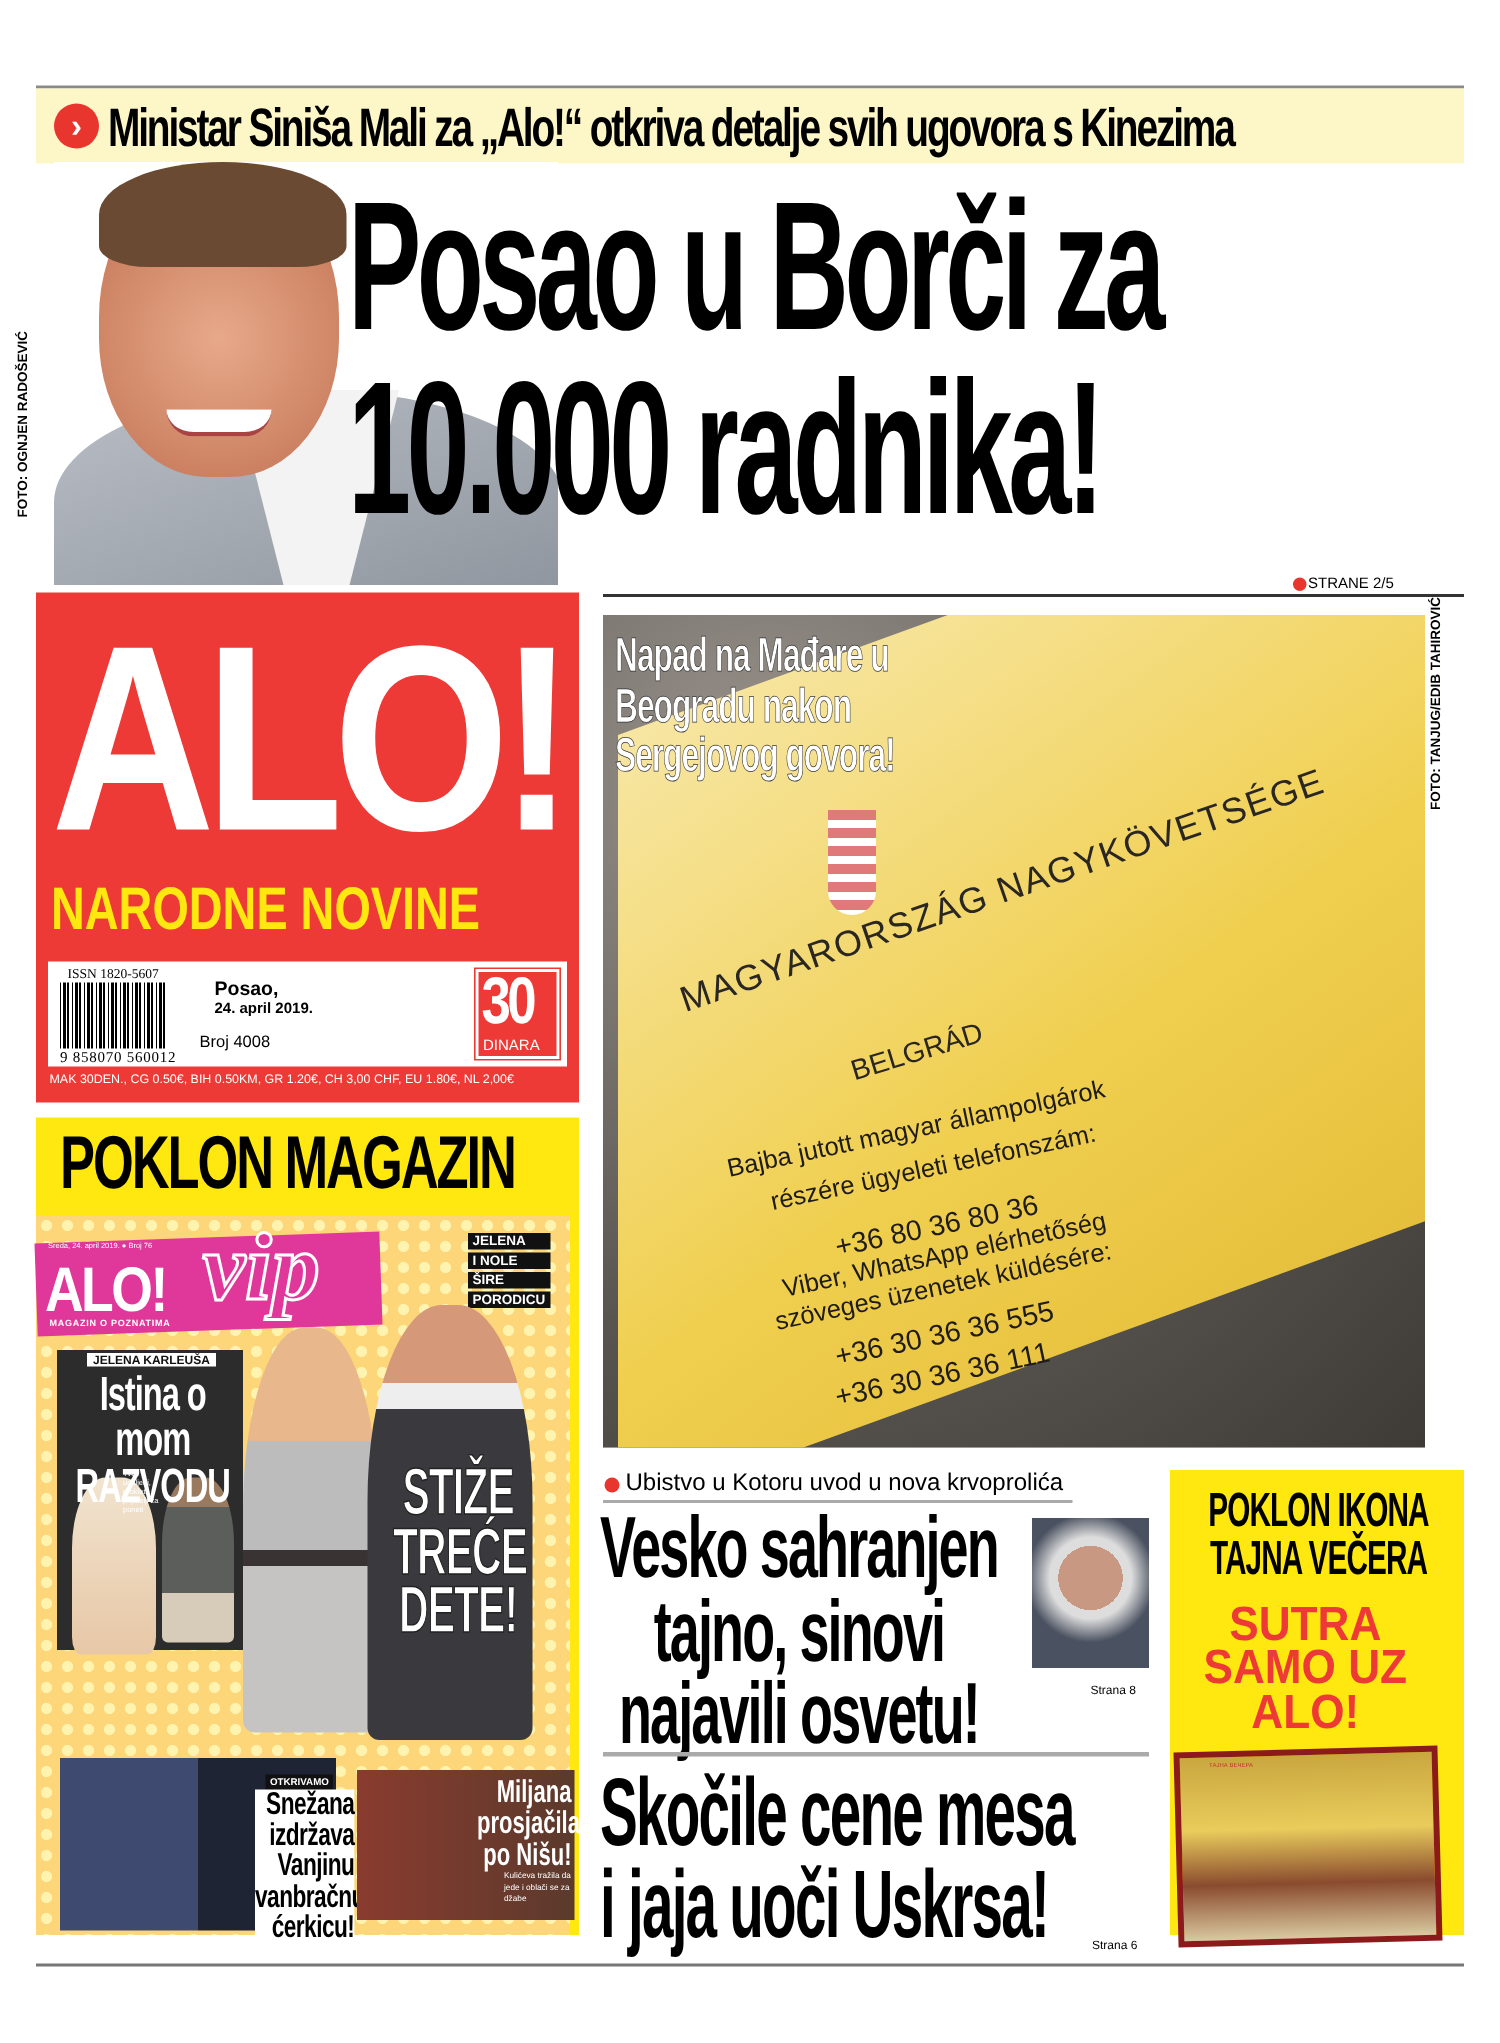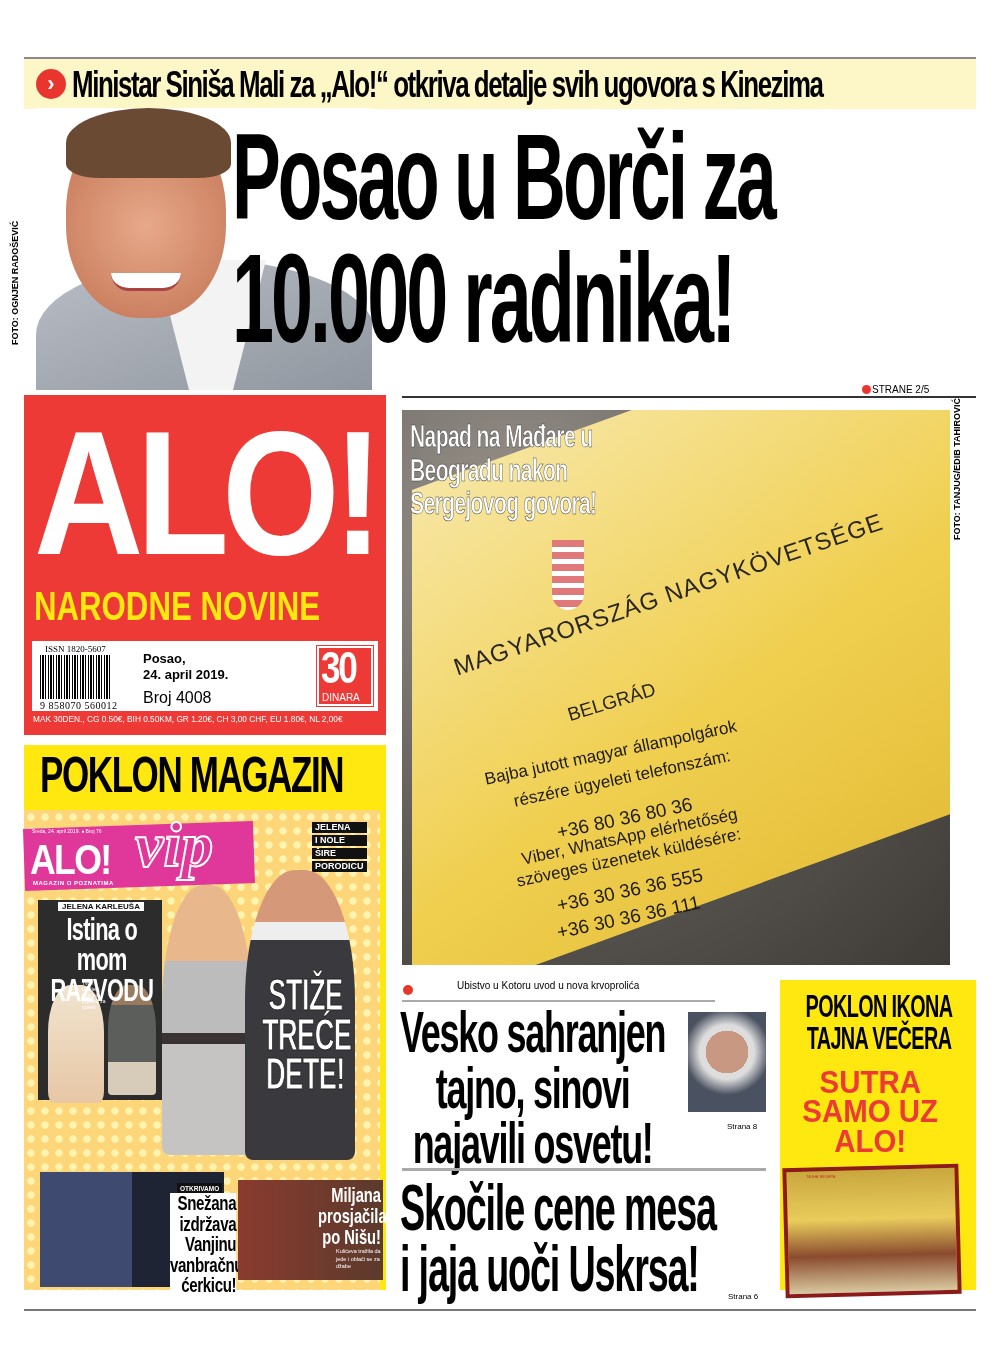--- a/index.html
+++ b/index.html
@@ -33,22 +33,22 @@
 
   
   #masthead { left: 24px; top: 395px; width: 362px; height: 340px; background: #ee3a36; }
   #logo { left: 34px; top: 405px; font-size: 176px; color: #fff; font-weight: bold; letter-spacing: -8px; line-height: 1; transform: scaleX(0.86); transform-origin: left top; font-family: "Liberation Sans", sans-serif; }
   #tagline { left: 34px; top: 584px; font-size: 40px; color: #ffe80f; font-weight: bold; letter-spacing: 0px; transform: scaleX(0.78); transform-origin: left top; white-space: nowrap; }
   #info-box { left: 32px; top: 641px; width: 346px; height: 70px; background: #fff; }
   #issn { left: 45px; top: 644px; font-family: "Liberation Serif", serif; font-size: 9px; }
   #barcode { left: 40px; top: 655px; width: 72px; height: 44px; background: repeating-linear-gradient(90deg,#000 0 1px,#fff 1px 2px,#000 2px 4px,#fff 4px 5px,#000 5px 6px,#fff 6px 8px); }
   #barcode-num { left: 40px; top: 700px; font-family: "Liberation Serif", serif; font-size: 10px; letter-spacing: 0.5px; }
   #date-day { left: 143px; top: 651px; font-size: 13px; font-weight: bold; }
-  #date-full { left: 143px; top: 667px; font-size: 13px; font-weight: bold; }
-  #issue-no { left: 143px; top: 689px; font-size: 16px; }
+  #date-full { left: 143px; top: 667px; font-size: 10px; font-weight: bold; }
+  #issue-no { left: 133px; top: 689px; font-size: 11px; }
   #price-box { left: 317px; top: 646px; width: 56px; height: 60px; background: #ee3a36; border: 2px solid #fff; outline: 1px solid #ee3a36; }
   #price-num { left: 321px; top: 643px; font-size: 44px; color: #fff; font-weight: bold; letter-spacing: -3px; transform: scaleX(0.8); transform-origin: left top; }
   #price-cur { left: 322px; top: 692px; font-size: 10px; color: #fff; }
   #foreign-prices { left: 33px; top: 714px; font-size: 8.3px; color: #fff; white-space: nowrap; }
 
   
   #magazin-box { left: 24px; top: 745px; width: 362px; height: 545px; background: #ffe80f; }
   #magazin-title { left: 40px; top: 750px; font-size: 50px; letter-spacing: -2px; line-height: 1; transform: scaleX(0.70); }
   #vip-cover { left: 24px; top: 810px; width: 356px; height: 480px; overflow: hidden; }
   #vip-cover .dots { position:absolute; inset: 0; background-color: #fdd67a; background-image: radial-gradient(circle,#fff3b0 35%, transparent 40%); background-size: 14px 14px; }
@@ -85,21 +85,21 @@
   #embassy-photo .plate { position:absolute; left: 10px; top: 80px; width: 560px; height: 520px; background: linear-gradient(160deg,#f7e6a3,#f0cf4f 60%,#e5bf3b); transform: skewY(-20deg); transform-origin: left top; }
   #embassy-coat { left: 552px; top: 540px; width: 32px; height: 70px; background: repeating-linear-gradient(180deg,#e07a7a 0 7px,#fff 7px 12px); border-radius: 0 0 16px 16px; }
   #plate-name { left: 450px; top: 655px; font-size: 24px; color: #2a2622; transform: rotate(-19deg); transform-origin: left top; letter-spacing: 1px; font-family: "Liberation Sans", sans-serif; }
   #plate-city { left: 565px; top: 705px; font-size: 19px; color: #2a2622; transform: rotate(-17deg); transform-origin: left top; }
   .plate-line { font-size: 17px; color: #1e1b18; transform: rotate(-12deg); transform-origin: left top; white-space: nowrap; position: absolute; }
   #embassy-headline { left: 410px; top: 420px; font-size: 32px; color: #fff; line-height: 1.05; letter-spacing: -1px; transform: scaleX(0.66); -webkit-text-stroke: 0.5px #333; }
   #photo-credit-2 { left: 952px; top: 540px; font-size: 9px; font-weight: bold; transform: rotate(-90deg); transform-origin: left top; white-space: nowrap; }
 
   
   #vesko-kicker-icon { left: 403px; top: 985px; width: 10px; height: 10px; border-radius: 50%; background: #e8362f; }
-  #vesko-kicker { left: 417px; top: 980px; font-size: 10px; margin-left: 40px; }
+  #vesko-kicker { left: 417px; top: 980px; font-size: 16px; }
   #vesko-kicker-rule { left: 402px; top: 1000px; width: 313px; height: 2px; background: #aaa; }
   #vesko-title { left: 400px; top: 1004px; font-size: 58px; line-height: 0.96; letter-spacing: -2px; transform: scaleX(0.62); text-align: center; }
   #vesko-photo { left: 688px; top: 1012px; width: 78px; height: 100px; background: radial-gradient(circle at 50% 40%,#c99882 0 30%,#ddd 30% 38%,#4a5160 60%); }
   #vesko-page { left: 727px; top: 1122px; font-size: 8px; }
   #mid-rule { left: 402px; top: 1168px; width: 364px; height: 3px; background: #aaa; }
 
   
   #meat-title { left: 400px; top: 1178px; font-size: 64px; line-height: 0.96; letter-spacing: -2px; transform: scaleX(0.59); }
   #meat-page { left: 728px; top: 1292px; font-size: 8px; }
 

